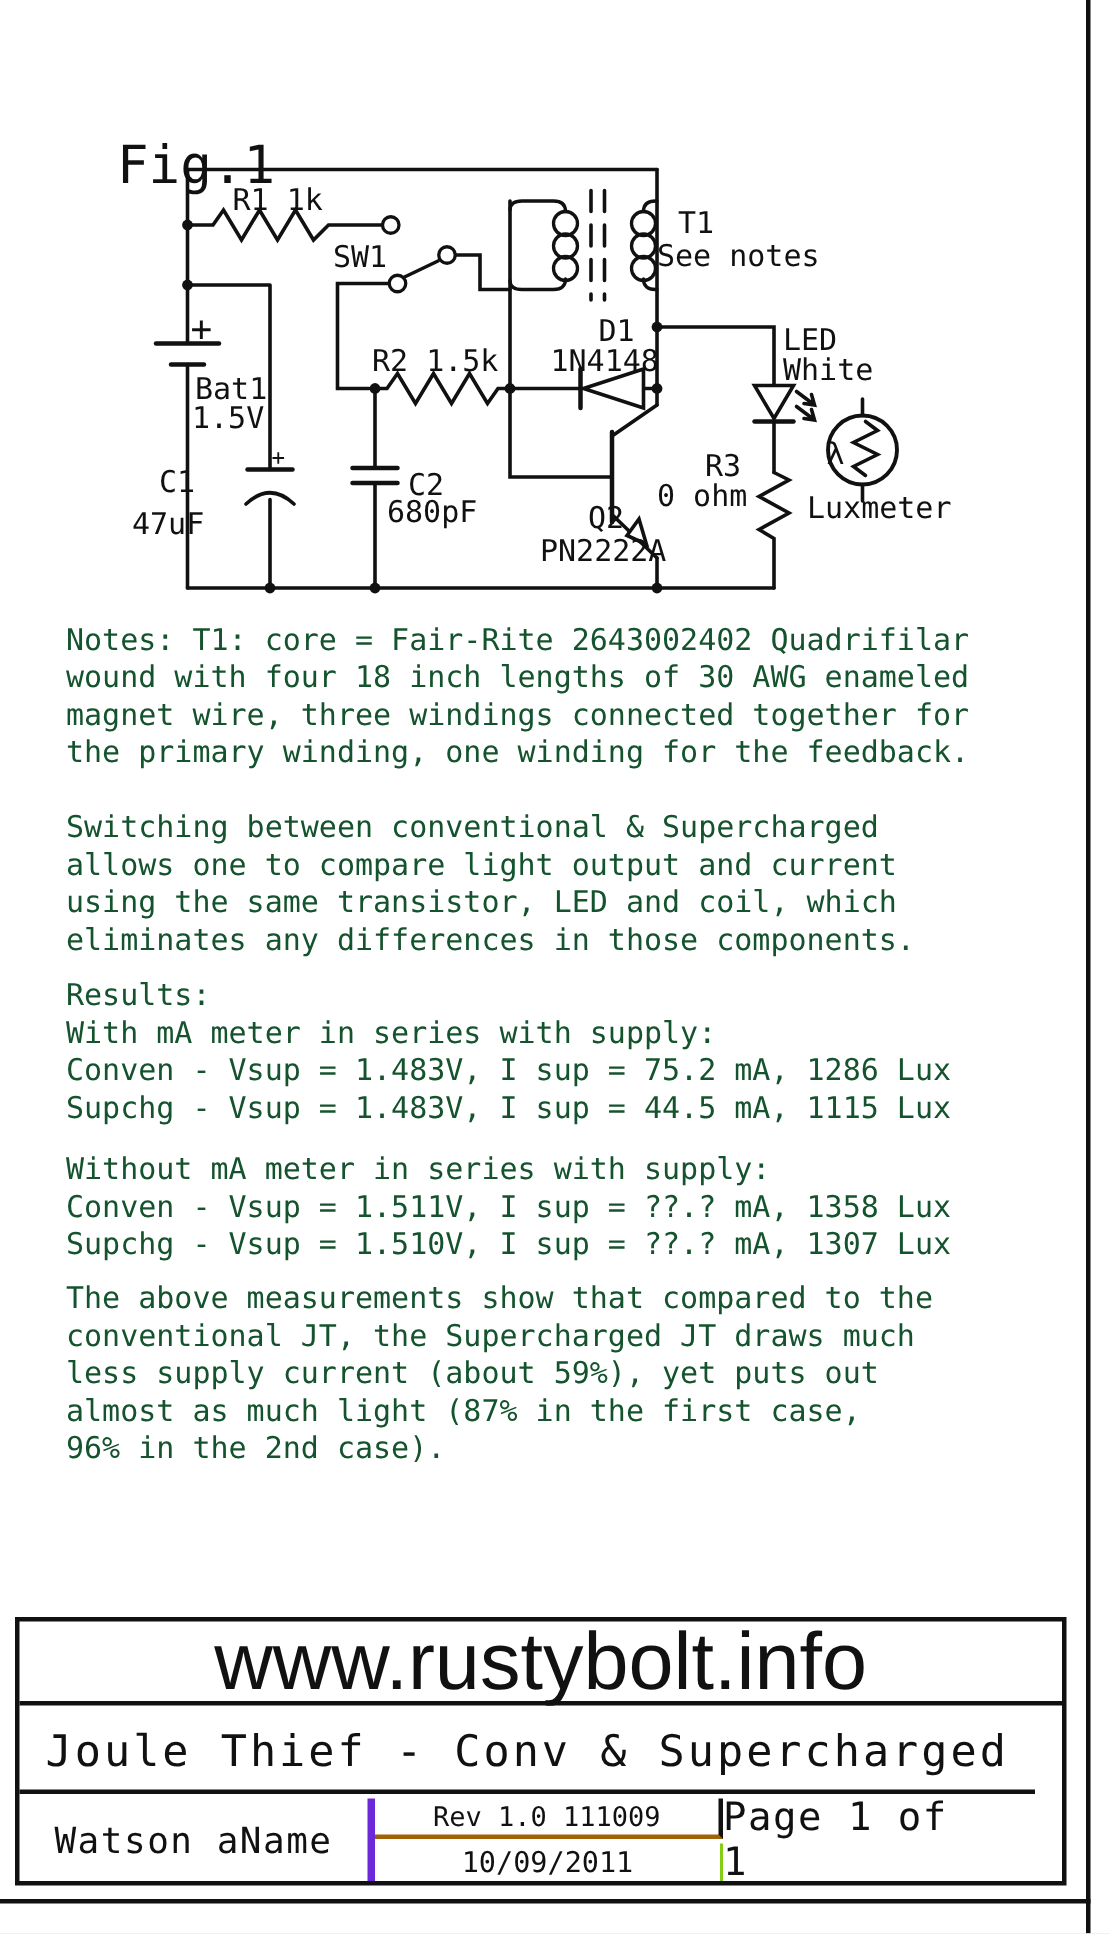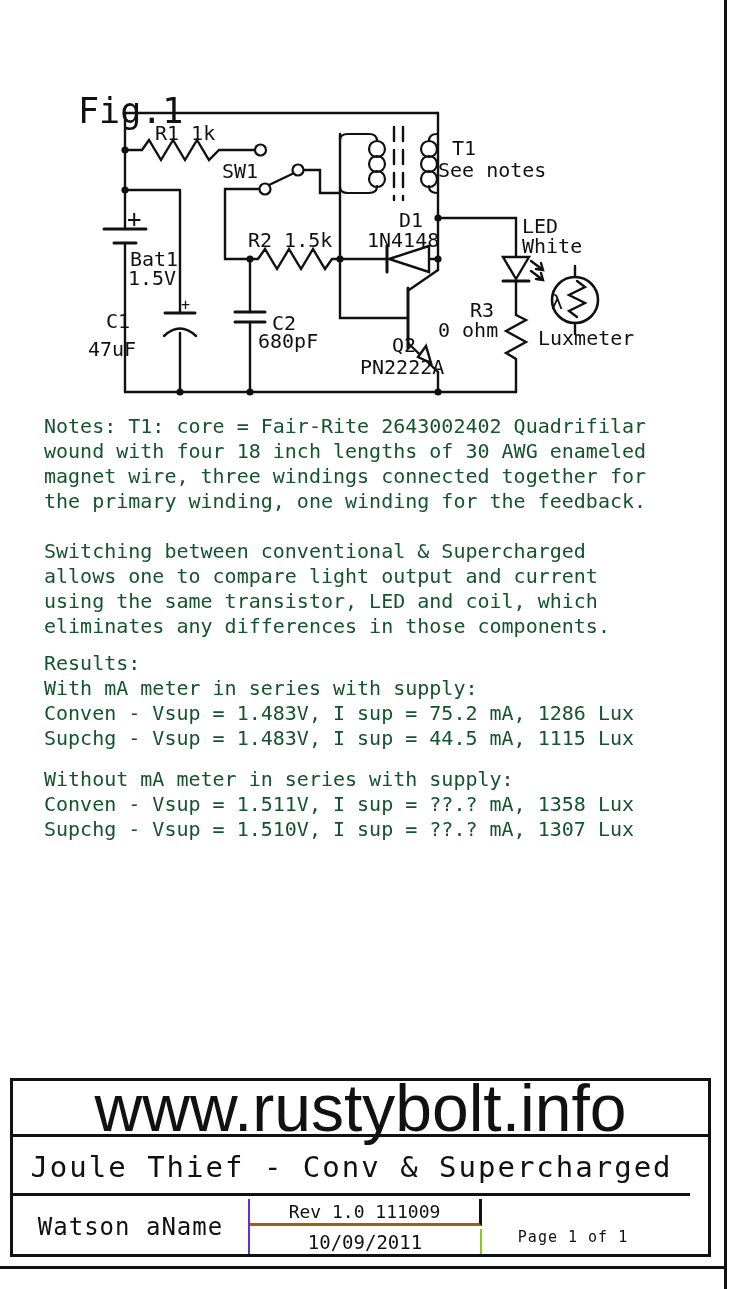--- a/index.html
+++ b/index.html
@@ -19,29 +19,29 @@
   svg circle.dot{fill:#111;stroke:none;}
   svg .comp{fill:#fff;stroke:#111;stroke-width:2.4;}
   svg .coil{fill:none;stroke:#111;stroke-width:2.2;}
   svg .core{stroke-dasharray:14 9;}
   
   #tblock{position:absolute;left:10px;top:1078px;width:701px;height:179px;
           border:3px solid #111;box-sizing:border-box;}
   #tblock .cell{position:absolute;display:flex;align-items:center;justify-content:center;
                 box-sizing:border-box;color:#111;}
   #tb-site{left:0;top:0;width:695px;height:56px;border-bottom:3px solid #111;
-           font-family:"Liberation Sans","DejaVu Sans",sans-serif;font-size:66px;}
+           font-family:"Liberation Sans","DejaVu Sans",sans-serif;font-size:54px;}
   #tb-title{left:0;top:59px;width:677px;height:56px;border-bottom:3px solid #111;
             font-family:"DejaVu Sans Mono",monospace;font-size:29px;letter-spacing:2px;}
-  #tb-author{left:0;top:118px;width:237px;height:55px;border-right:2px solid #6d28d9;
+  #tb-author{left:0;top:118px;width:237px;height:55px;border-right:5px solid #6d28d9;
              font-size:24px;letter-spacing:1px;}
   #tb-rev{left:237px;top:118px;width:232px;height:27px;border-right:3px solid #111;
           border-bottom:3px solid #a16207;font-size:18px;}
   #tb-date{left:237px;top:148px;width:232px;height:25px;border-right:2px solid #84cc16;font-size:19px;}
-  #tb-page{left:469px;top:128px;width:182px;height:55px;font-size:15px;letter-spacing:1px;}
+  #tb-page{left:469px;top:118px;width:182px;height:55px;font-size:26px;letter-spacing:1px;}
   #border-right{position:absolute;left:724px;top:0;width:3px;height:1289px;background:#111;}
   #border-bottom{position:absolute;left:0;top:1266px;width:727px;height:3px;background:#111;}
 </style>
 </head>
 <body>
 
 <div id="page">
 
   <div id="fig-label">Fig.1</div>
 
@@ -192,20 +192,25 @@
 allows one to compare light output and current
 using the same transistor, LED and coil, which
 eliminates any differences in those components.</div>
   <div class="mono-block" style="top:651px">Results:
 With mA meter in series with supply:
 Conven - Vsup = 1.483V, I sup = 75.2 mA, 1286 Lux
 Supchg - Vsup = 1.483V, I sup = 44.5 mA, 1115 Lux</div>
   <div class="mono-block" style="top:767px">Without mA meter in series with supply:
 Conven - Vsup = 1.511V, I sup = ??.? mA, 1358 Lux
 Supchg - Vsup = 1.510V, I sup = ??.? mA, 1307 Lux</div>
+  <div class="mono-block" style="top:853px">The above measurements show that compared to the
+conventional JT, the Supercharged JT draws much
+less supply current (about 59%), yet puts out
+almost as much light (87% in the first case,
+96% in the 2nd case).</div>
 
   <div id="tblock">
     <div class="cell" id="tb-site">www.rustybolt.info</div>
     <div class="cell" id="tb-title">Joule Thief - Conv &amp; Supercharged</div>
     <div class="cell" id="tb-author">Watson aName</div>
     <div class="cell" id="tb-rev">Rev 1.0 111009</div>
     <div class="cell" id="tb-date">10/09/2011</div>
     <div class="cell" id="tb-page">Page 1 of 1</div>
   </div>
 

